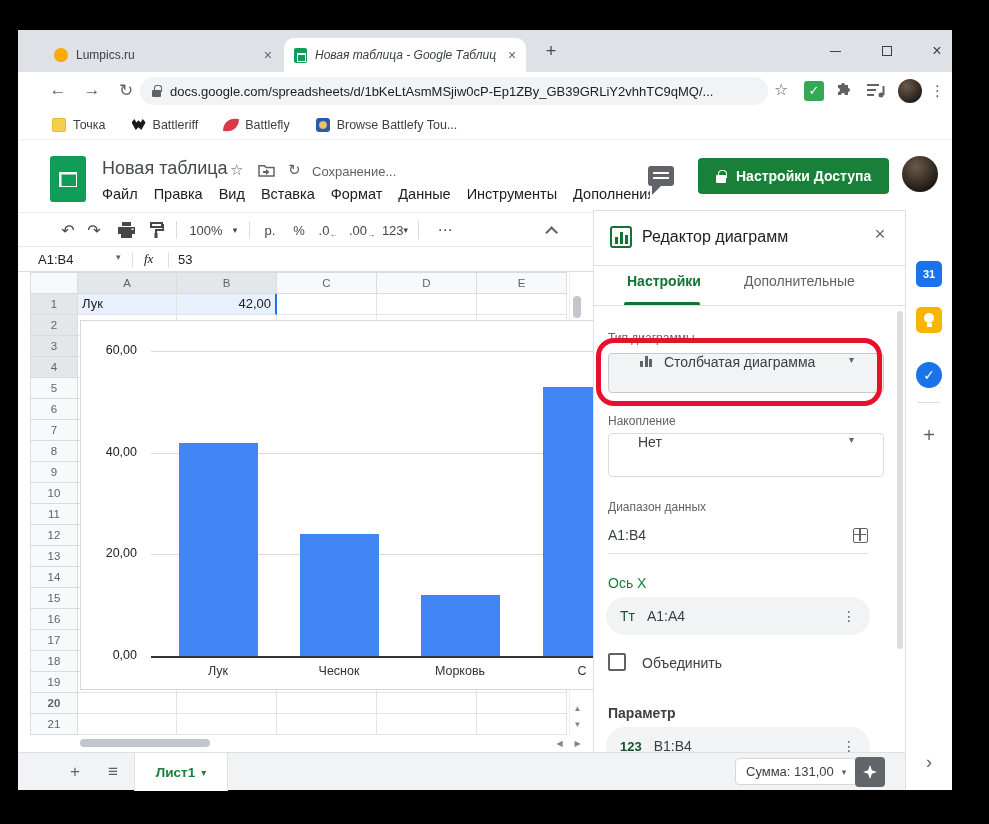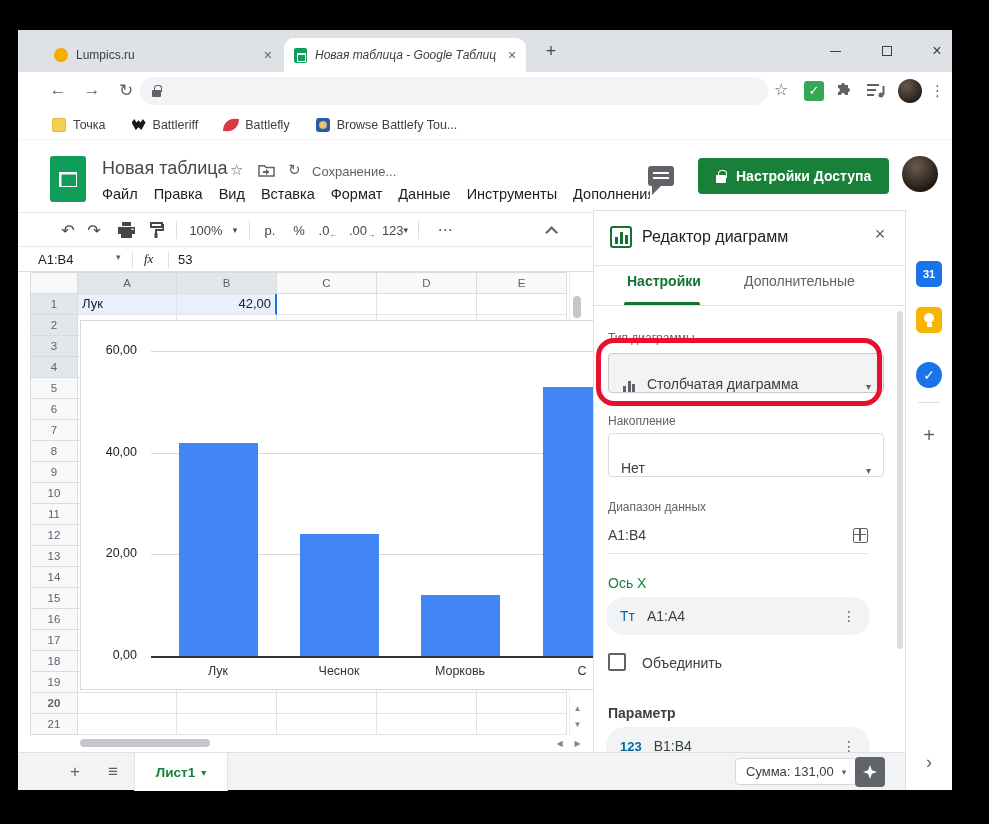--- a/index.html
+++ b/index.html
@@ -104,29 +104,29 @@
   .panel{position:absolute;left:575px;top:180px;width:312px;height:542px;background:#fff;border-left:1px solid #e0e0e0;border-top:1px solid #e0e0e0;overflow:hidden;z-index:5;}
   .p-hdr-ic{position:absolute;left:16px;top:15px;width:22px;height:22px;border:2px solid #137333;border-radius:3px;}
   .p-hdr-ic i{position:absolute;bottom:2px;width:3px;background:#137333;}
   .p-title{position:absolute;left:48px;top:17px;font-size:16px;color:#202124;}
   .p-close{position:absolute;left:274px;top:13px;font-size:18px;color:#5f6368;width:24px;text-align:center;}
   .p-div{position:absolute;left:0;width:312px;height:0;border-top:1px solid #e0e0e0;}
   .p-tab{position:absolute;top:62px;font-size:14px;}
   .p-tab-active{color:#137333;font-weight:bold;}
   .p-tab-underline{position:absolute;left:30px;top:91px;width:76px;height:3px;background:#137333;border-radius:2px 2px 0 0;}
   .p-label{position:absolute;left:14px;font-size:12px;color:#5f6368;}
-  .p-select{position:absolute;left:14px;width:276px;border-radius:4px;display:flex;align-items:flex-end;padding:0 12px;gap:10px;font-size:14px;color:#3c4043;}
+  .p-select{position:absolute;left:14px;width:276px;border-radius:4px;display:flex;align-items:flex-start;padding:0 29px;gap:10px;font-size:14px;color:#3c4043;}
   .p-sel-gray{background:#f1f3f4;border:1px solid #c7cacd;}
   .p-sel-white{background:#fff;border:1px solid #dadce0;}
   .p-caret{margin-left:auto;color:#5f6368;font-size:10px;}
   .minibars{width:16px;height:13px;position:relative;flex:0 0 16px;}
   .minibars i{position:absolute;bottom:0;width:3px;background:#5f6368;}
   .chip{position:absolute;left:12px;width:264px;height:38px;border-radius:19px;background:#f1f3f4;display:flex;align-items:center;padding:0 14px;gap:12px;font-size:14px;color:#3c4043;}
   .chip .kb{margin-left:auto;color:#5f6368;font-size:14px;}
-  .chip-ic{color:#0369a1;font-size:13px;font-weight:bold;}
+  .chip-ic{color:#14532d;font-size:13px;font-weight:bold;}
   .gridic{margin-left:auto;width:15px;height:15px;border:1.5px solid #5f6368;border-radius:2px;box-shadow:inset 0 0 0 20px transparent;position:relative;}
   .gridic:before{content:"";position:absolute;left:5px;top:0;width:1.5px;height:12px;background:#5f6368;}
   .gridic:after{content:"";position:absolute;left:0;top:5px;width:12px;height:1.5px;background:#5f6368;}
   .cbx{position:absolute;left:14px;width:18px;height:18px;border:2px solid #5f6368;border-radius:2px;}
   .p-text{position:absolute;font-size:14px;color:#3c4043;}
   .p-scroll{position:absolute;left:303px;top:100px;width:6px;height:338px;background:#dadce0;border-radius:3px;}
   .redbox{position:absolute;left:578px;top:308px;width:286px;height:68px;border:5px solid #e8112d;border-radius:18px;z-index:20;}
   
   .rail{position:absolute;left:887px;top:180px;width:47px;height:580px;background:#fff;border-left:1px solid #e0e0e0;z-index:5;}
   .rico{position:absolute;left:10px;width:26px;height:26px;border-radius:5px;}
@@ -165,20 +165,21 @@
         </div>
     <div class="wc wc-close">×</div>
   </div>
 
   <div class="addrbar">
     <span class="navic abs" style="left:28px">←</span>
     <span class="navic abs" style="left:62px">→</span>
     <span class="navic abs" style="left:96px">↻</span>
     <div class="omni">
       <span class="lock-g"></span>
+      <span class="url">docs.google.com/spreadsheets/d/1bKeLtAsmMSjiw0cP-Ep1ZBy_GB39GRLiY2vhhTC9qMQ/...</span>
     </div>
     <span class="star-ic">☆</span>
     <div class="ext ext-check abs">✓</div>
     <svg class="abs" style="left:818px;top:10px" width="18" height="18" viewBox="0 0 18 18">
           <path fill="#5f6368" d="M7 1a2 2 0 0 1 2 2h3v3a2 2 0 1 1 0 4v3H9a2 2 0 1 0-4 0H2v-3a2 2 0 1 0 0-4V3h3a2 2 0 0 1 2-2z"></path>
         </svg>
     <svg class="abs" style="left:848px;top:11px" width="20" height="16" viewBox="0 0 20 16">
           <g stroke="#5f6368" stroke-width="2">
             <line x1="1" y1="2" x2="13" y2="2"></line>
             <line x1="1" y1="7" x2="10" y2="7"></line>

